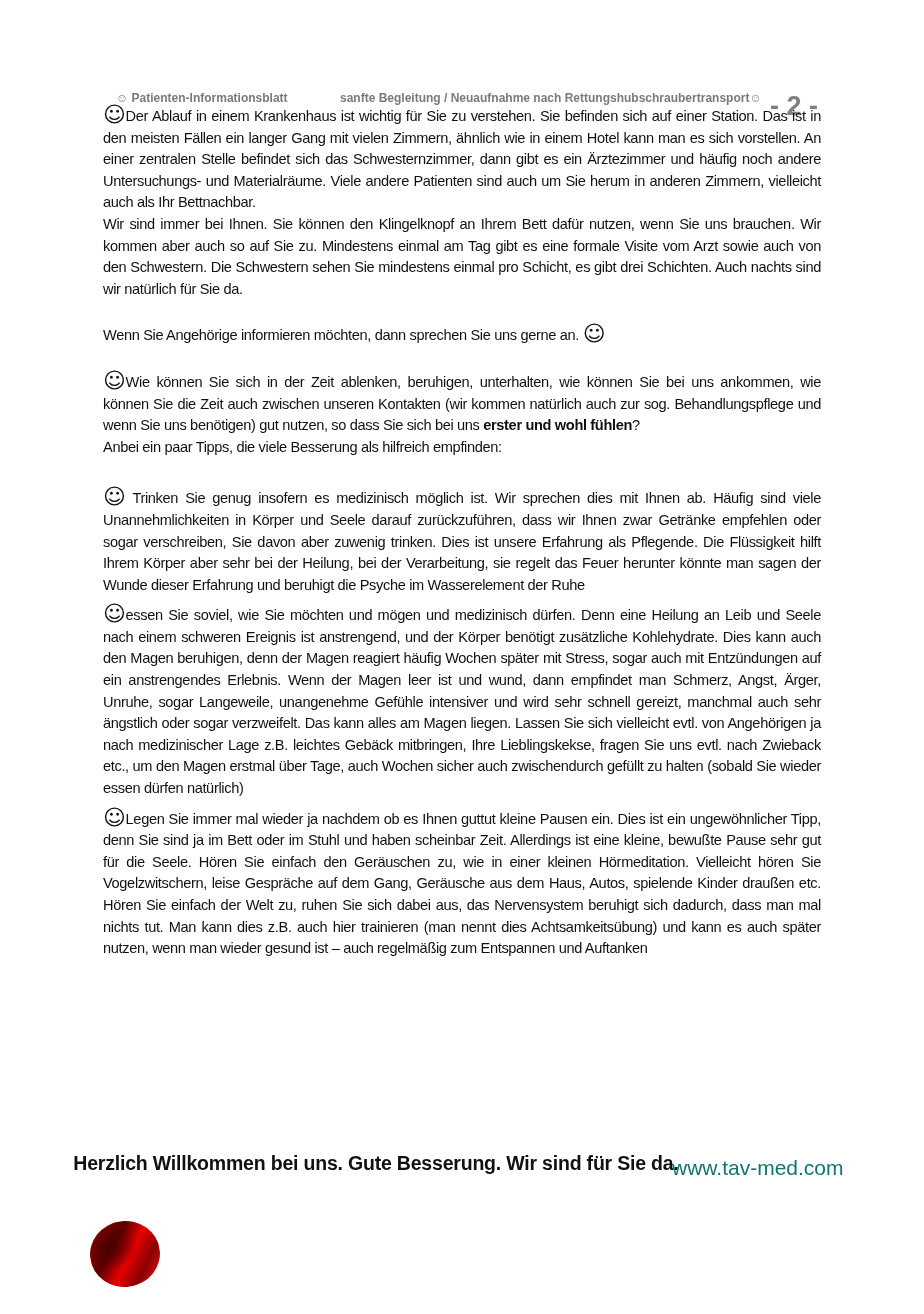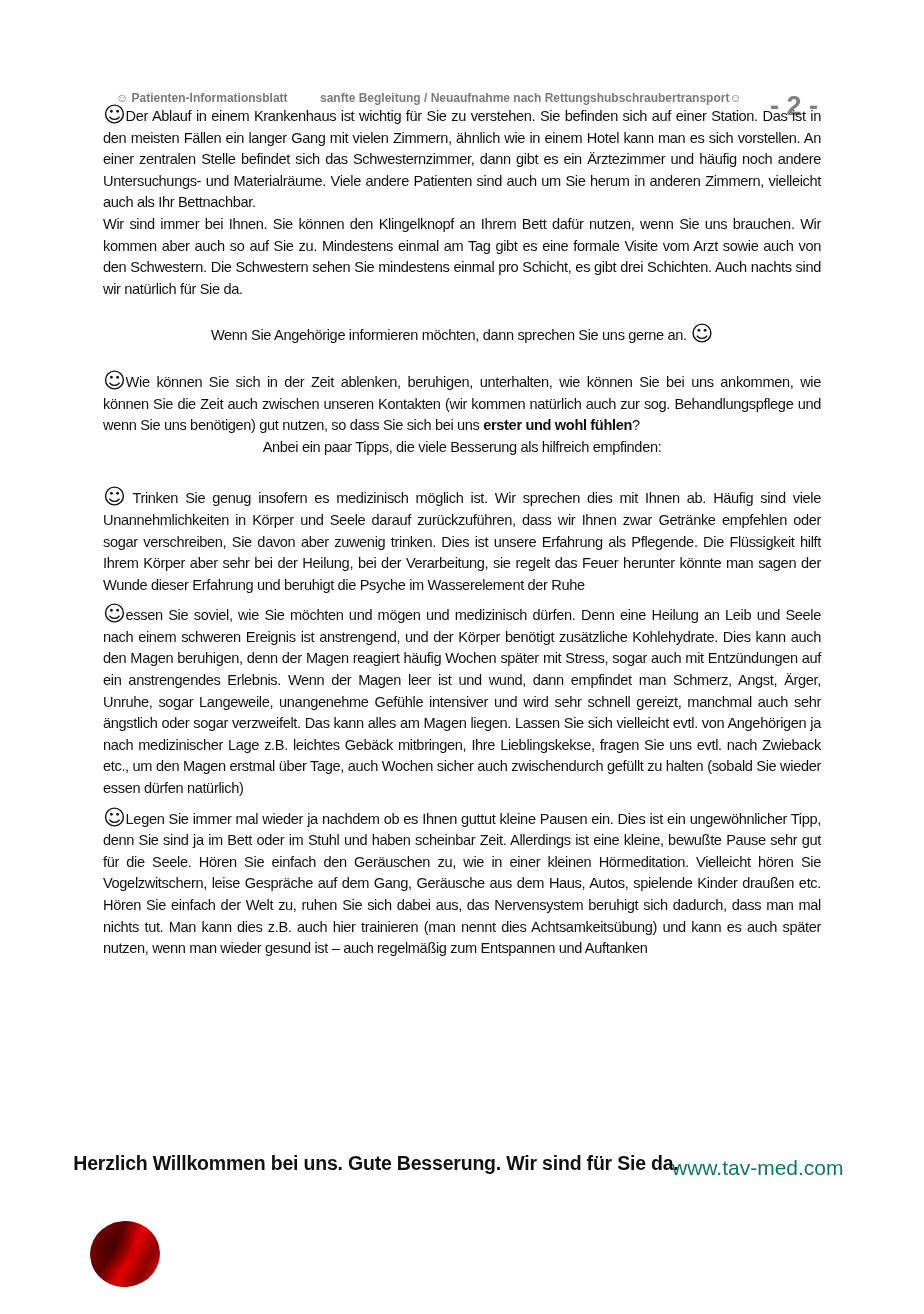--- a/index.html
+++ b/index.html
@@ -5,30 +5,30 @@
   html, body { margin: 0; padding: 0; background: #ffffff; }
   body {
     width: 924px; height: 1314px; position: relative; overflow: hidden;
     font-family: "Liberation Sans", sans-serif; color: #111;
   }
   .header {
     position: absolute; top: 44px; left: 0; width: 924px; height: 40px;
     font-size: 12px; font-weight: bold; color: #7a7a7a; margin-top: 45px;
   }
   .header .left { position: absolute; left: 116px; top: 2px; }
-  .header .mid { position: absolute; left: 320px; top: 2px; }
+  .header .mid { position: absolute; left: 340px; top: 2px; }
   .header .page { position: absolute; left: 770px; top: 2px; font-size: 27px; font-weight: bold; color: #808080; }
   .body {
     position: absolute; left: 103px; top: 106px; width: 718px;
     font-size: 14.6px; line-height: 21.6px; text-align: justify;
     letter-spacing: -0.35px;
   }
   .body p { margin: 0; }
   .smile { font-family: "DejaVu Sans", sans-serif; font-size: 22px; line-height: 16px; vertical-align: -1px; }
-  .center { text-align: center; }
+  .center { }
   .gap-s { height: 21px; }
   .gap-m { height: 25px; }
   .tip { margin-top: 9px !important; }
   .welcome {
     position: absolute; top: 1152px; left: 0; width: 752px; text-align: center;
     font-size: 19.5px; font-weight: bold; letter-spacing: -0.2px; color: #111;
   }
   .url {
     position: absolute; top: 1156px; left: 672px; font-size: 21px; color: #0f766e;
   }

